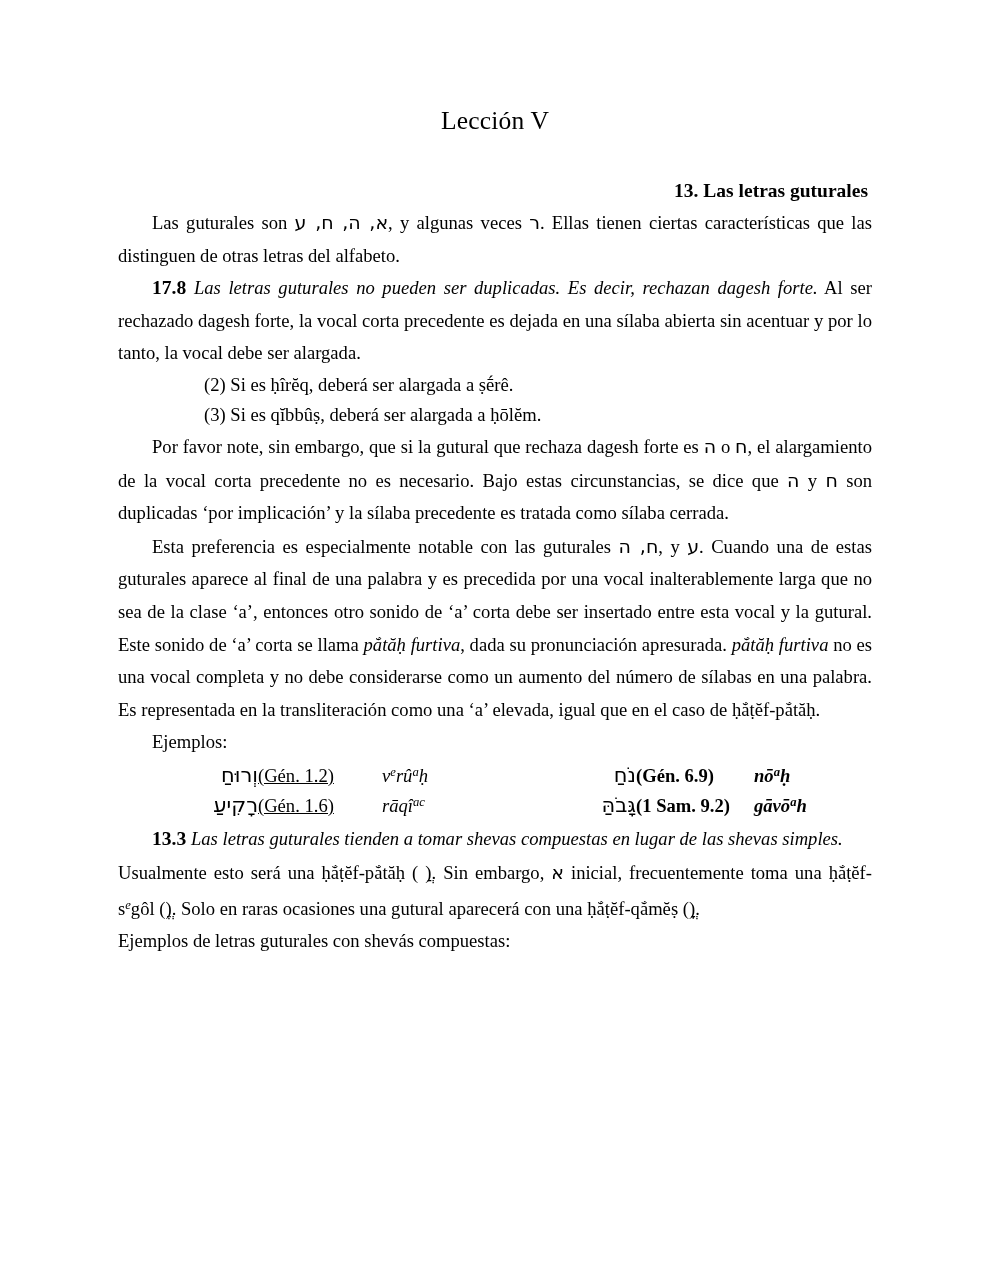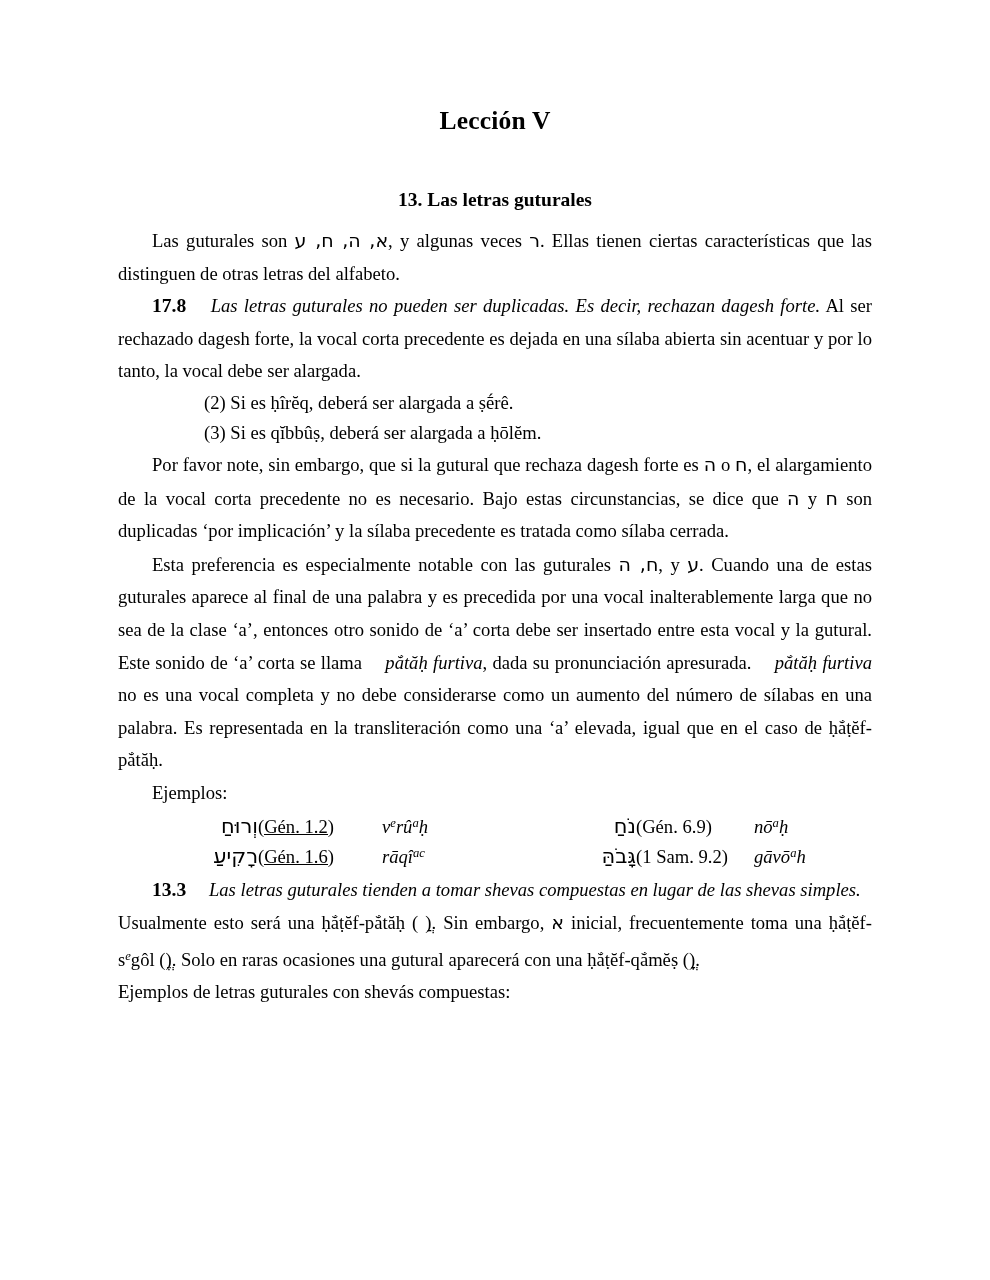--- a/index.html
+++ b/index.html
@@ -23,31 +23,31 @@
     padding: 0 118px 0 118px;
     overflow: hidden;
   }
 
   
   .doc-title {
     margin: 0;
     padding-top: 106px;
     text-align: center;
     font-size: 25.5px;
-    font-weight: bold;
+    font-weight: normal;
     letter-spacing: 0.2px;
   }
 
   
   .section-heading {
-    margin: 13px;
+    margin: 4px;
     padding-top: 40px;
     font-size: 19.5px;
     font-weight: bold;
-    text-align: center;
+    text-align: right;
   }
 
   
   p.body {
     margin: 0;
     font-size: 18.6px;
     line-height: 32.6px;
     text-align: justify;
     text-justify: inter-word;
   }
@@ -55,21 +55,21 @@
     text-indent: 34px;
   }
   .gap-lg { margin-top: 24px; }
   .gap-md { margin-top: 20px; }
   .gap-sm { margin-top: 10px; }
 
   .num {
     font-weight: bold;
     font-size: 19.6px;
   }
-  .it { font-style: italic; margin-left: 18px; }
+  .it { font-style: italic; }
 
   .heb {
     font-family: "DejaVu Sans", "Liberation Sans", sans-serif;
     font-size: 19px;
     direction: rtl;
     unicode-bidi: isolate;
   }
   .heb-word {
     font-family: "DejaVu Sans", "Liberation Sans", sans-serif;
     font-size: 21px;
@@ -121,23 +121,25 @@
     width: 150px;
   }
   td.ex-heb2 {
     text-align: right;
     width: 104px;
     padding-right: 22px;
     margin-top: 12px;
   }
   td.ex-ref2 {
     width: 118px;
+    font-weight: bold;
   }
   td.ex-tr2 {
     font-style: italic;
+    font-weight: bold;
   }
 
   sup.raised {
     font-size: 0.68em;
     vertical-align: 0.45em;
     font-style: italic;
   }
 </style>
 </head>
 <body>

